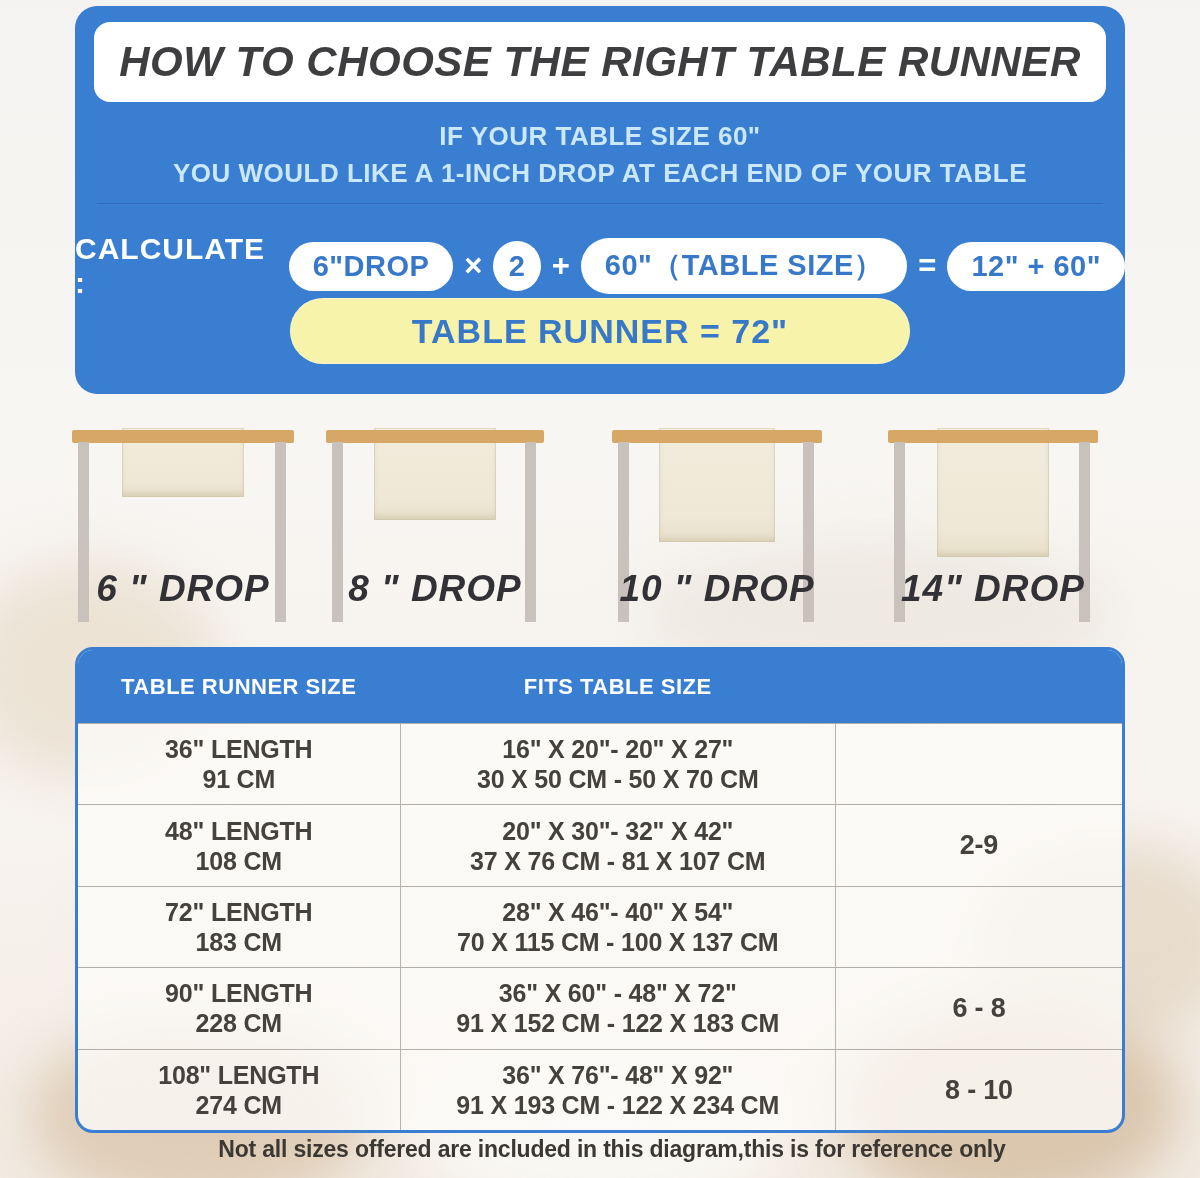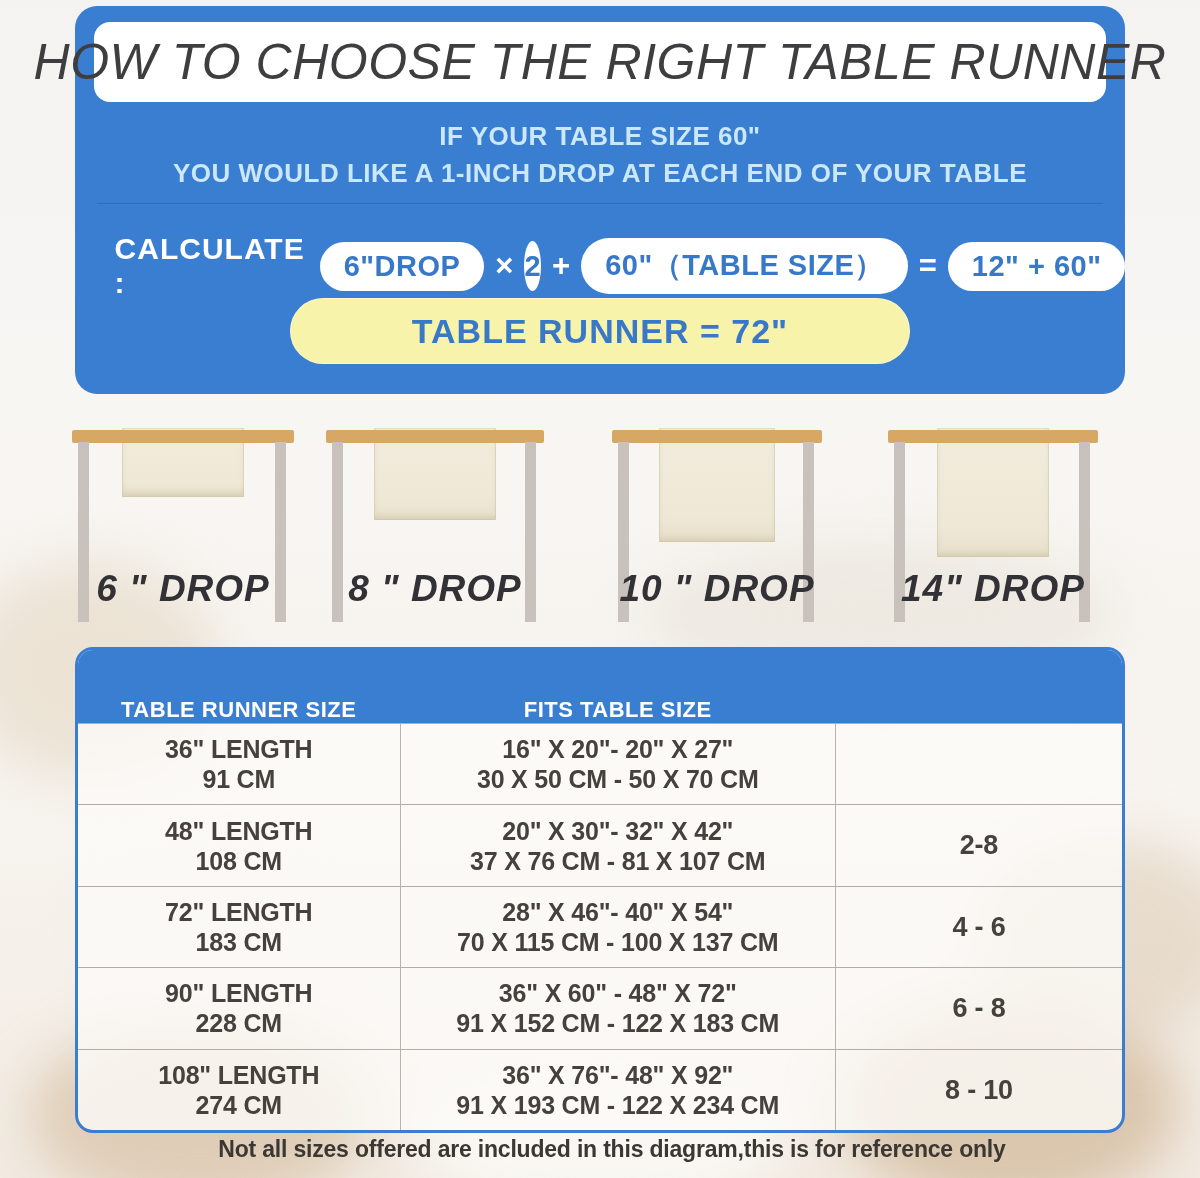--- a/index.html
+++ b/index.html
@@ -35,38 +35,38 @@
   .banner{
     position:absolute;left:75px;top:6px;width:1050px;height:388px;
     background:var(--banner-blue);border-radius:22px;
   }
   .title-box{
     position:absolute;left:19px;top:16px;width:1012px;height:80px;
     background:#ffffff;border-radius:16px;
     display:flex;align-items:center;justify-content:center;
   }
   .title-box h1{
-    font-size:50px;font-weight:400;font-style:italic;letter-spacing:.5px;
+    font-size:42px;font-weight:700;font-style:italic;letter-spacing:.5px;
     color:var(--title-dark);white-space:nowrap;
   }
   .subtitle{
     position:absolute;left:0;width:100%;text-align:center;
     color:var(--subtitle-blue);font-weight:600;font-size:26px;letter-spacing:.5px;
   }
   .sub1{top:115px;}
   .sub2{top:152px;}
   .banner-divider{
     position:absolute;left:22px;top:197px;width:1006px;height:1px;
     background:rgba(10,30,80,.18);
   }
   .calc-row{
     position:absolute;left:0;top:226px;width:100%;
     display:flex;align-items:center;justify-content:center;gap:11px;
   }
-  .calc-label{color:#ffffff;font-size:30px;font-weight:800;letter-spacing:1px;margin-right:4px;padding-left:40px;}
+  .calc-label{color:#ffffff;font-size:30px;font-weight:800;letter-spacing:1px;margin-right:4px;}
   .op{color:#ffffff;font-size:31px;font-weight:800;}
   .pill{
     background:#ffffff;color:var(--pill-text-blue);
     font-size:29px;font-weight:800;letter-spacing:.5px;
     padding:8px 24px;border-radius:28px;white-space:nowrap;
   }
   .pill.circle{
     width:50px;height:50px;padding:0;border-radius:50%;
     display:flex;align-items:center;justify-content:center;
   }
@@ -107,21 +107,21 @@
 
   
   .size-table{
     position:absolute;left:75px;top:647px;width:1050px;height:486px;
     border:3px solid var(--banner-blue);border-radius:18px;
     overflow:hidden;
     background:rgba(252,251,248,.78);
   }
   .thead{
     display:flex;height:73px;background:var(--banner-blue);
-    align-items:flex-end;
+    align-items:center;
   }
   .th{
     color:#ffffff;font-size:22px;font-weight:800;letter-spacing:.5px;text-align:center;
   }
   .c1{width:30.8%;}
   .c2{width:41.8%;}
   .c3{width:27.4%;}
   .trow{
     display:flex;height:81.4px;align-items:center;
     border-top:1px solid #b2ada7;
@@ -221,33 +221,32 @@
 
   <div class="trow">
     <div class="cell c1">
       <div>48" LENGTH</div>
       <div>108 CM</div>
     </div>
     <div class="cell c2">
       <div>20" X 30"- 32" X 42"</div>
       <div>37 X 76 CM - 81 X 107 CM</div>
     </div>
-    <div class="cell c3">2-8</div>
+    <div class="cell c3">2-9</div>
   </div>
 
   <div class="trow">
     <div class="cell c1">
       <div>72" LENGTH</div>
       <div>183 CM</div>
     </div>
     <div class="cell c2">
       <div>28" X 46"- 40" X 54"</div>
       <div>70 X 115 CM - 100 X 137 CM</div>
     </div>
-    <div class="cell c3">4 - 6</div>
   </div>
 
   <div class="trow">
     <div class="cell c1">
       <div>90" LENGTH</div>
       <div>228 CM</div>
     </div>
     <div class="cell c2">
       <div>36" X 60" - 48" X 72"</div>
       <div>91 X 152 CM - 122 X 183 CM</div>

